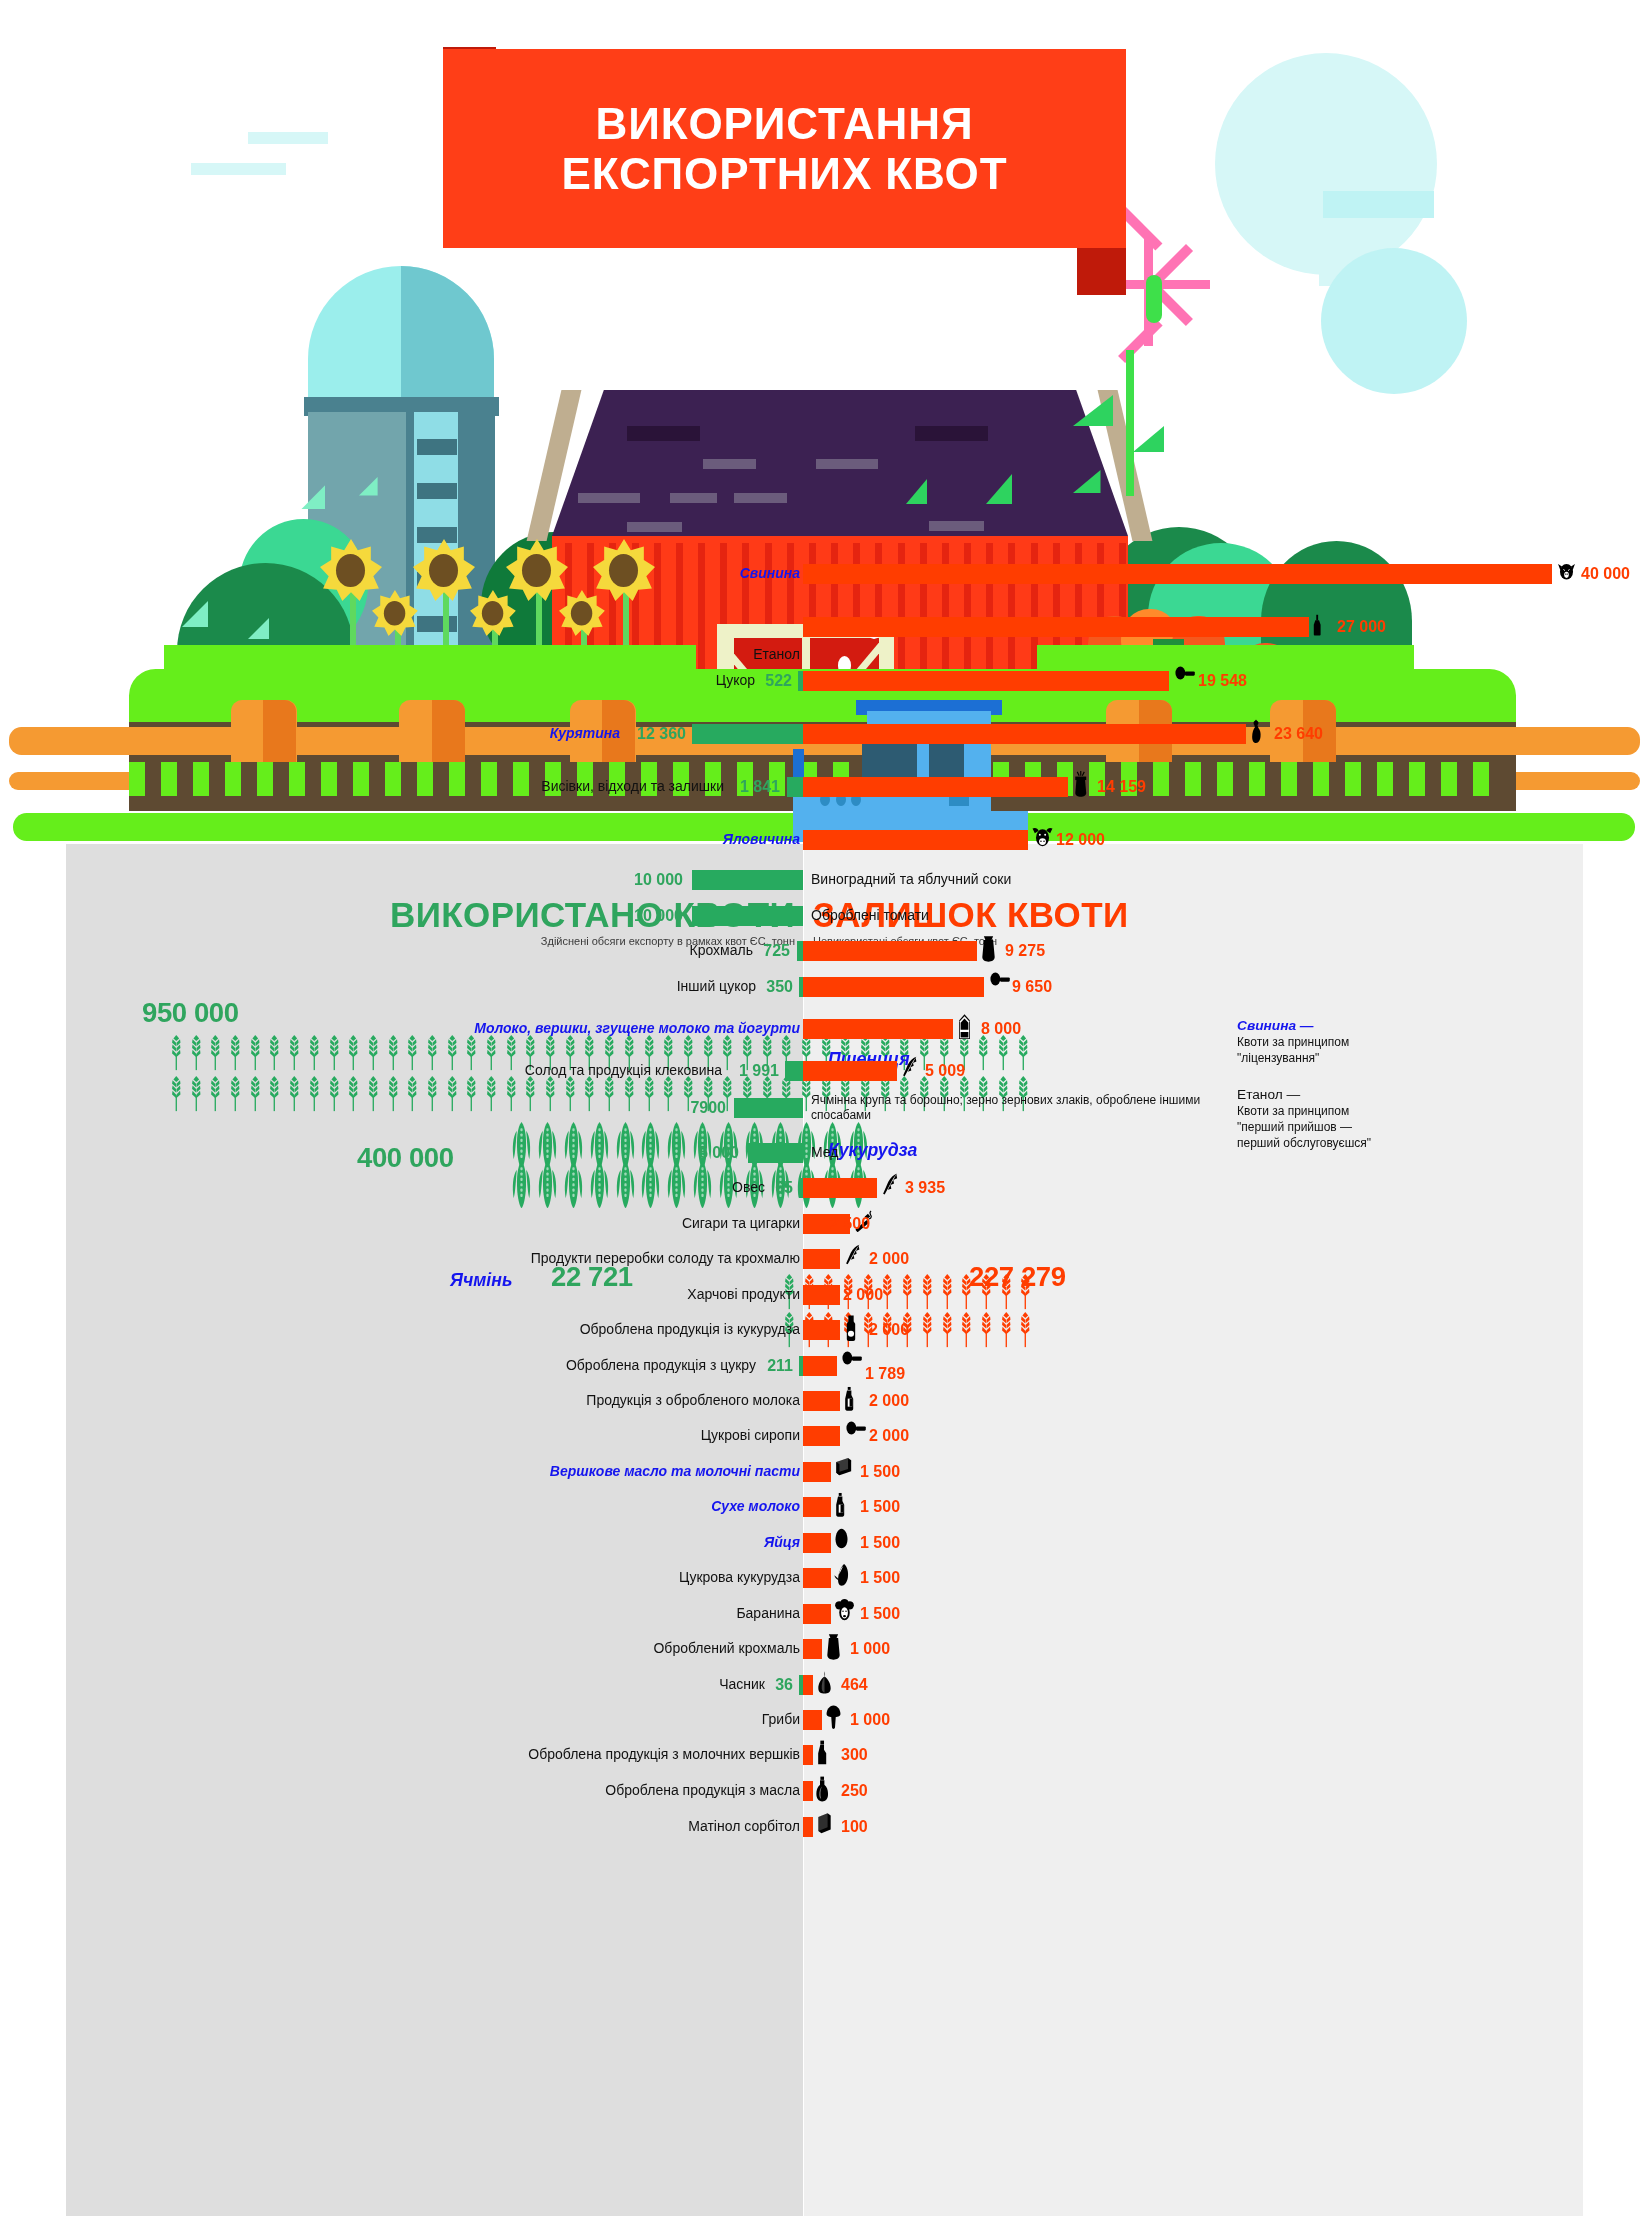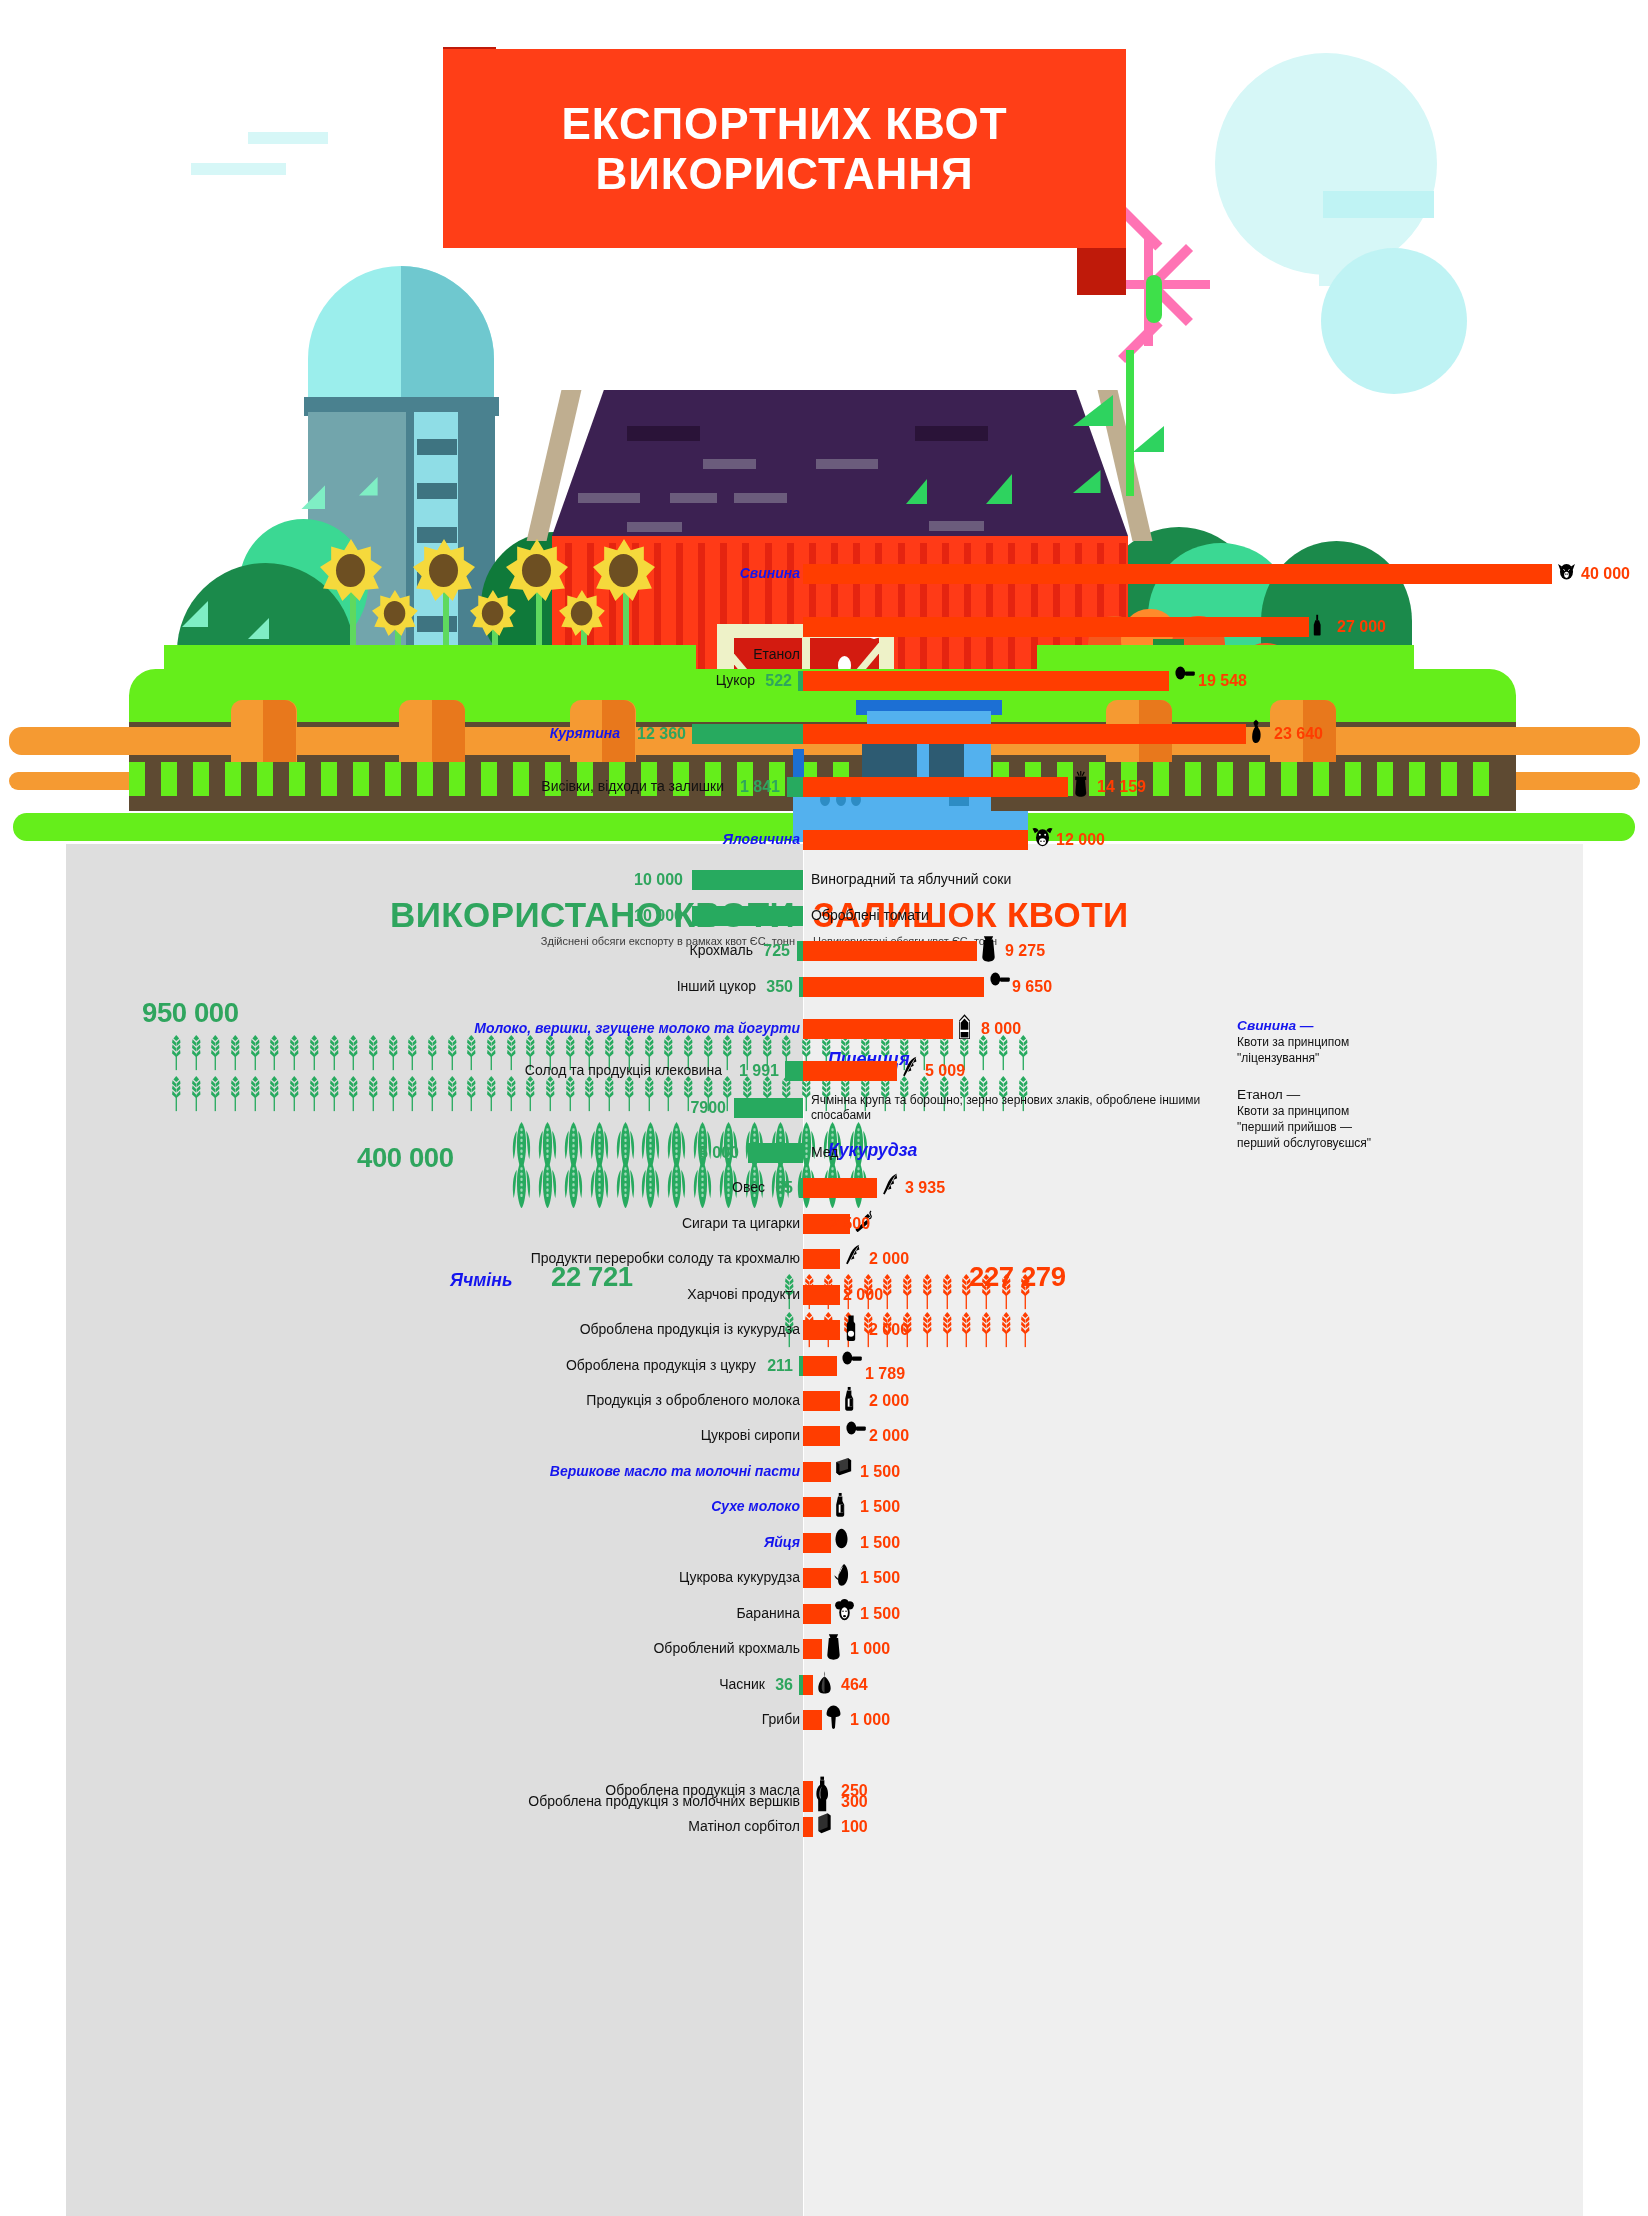--- a/index.html
+++ b/index.html
@@ -352,22 +352,22 @@
   <div class="tractor-hood"></div>
   <div class="tractor-body"></div>
   <div class="tractor-dot" style="left:820px;"></div>
   <div class="tractor-dot" style="left:836px;"></div>
   <div class="tractor-dot" style="left:851px;"></div>
   <div style="position:absolute;left:949px;top:793px;width:19.5px;height:13.3px;background:#2D8CC4;"></div>
 
   <div class="title-shadow-l"></div>
   <div class="title-shadow-r"></div>
   <div class="title-banner">
+    <div class="title-line">ВИКОРИСТАННЯ</div>
     <div class="title-line">ЕКСПОРТНИХ КВОТ</div>
-    <div class="title-line">ВИКОРИСТАННЯ</div>
   </div>
 </div>
 
 <div class="chart-section">
   <div class="panel-left"></div>
   <div class="panel-right"></div>
 
   <div class="sect-head-left">ВИКОРИСТАНО КВОТИ</div>
   <div class="sect-sub-left">Здійснені обсяги експорту в рамках квот ЄС, тонн</div>
   <div class="sect-head-right">ЗАЛИШОК КВОТИ</div>
@@ -2479,21 +2479,21 @@
       </div>
       <div class="bar-row" style="top:862px;">
         <div class="rowlabel" style="right:782px;">Гриби</div>
         <div class="orangebar" style="left:737px;width:19px;"></div>
         <div class="rowicon" style="left:759px;"><svg viewBox="0 0 44 64" width="17" height="26">
             <path d="M22 2 c11 0 18 12 18 22 c0 6 -8 8 -18 8 c-10 0 -18 -2 -18 -8 c0 -10 7 -22 18 -22z" fill="#000"></path>
             <path d="M16 30 l12 0 l-2 28 c0 4 -3 5 -4 5 c-1 0 -4 -1 -4 -5z" fill="#000"></path>
           </svg></div>
         <div class="rightval" style="left:784px;">1 000</div>
       </div>
-      <div class="bar-row" style="top:944px;">
+      <div class="bar-row" style="top:897px;">
         <div class="rowlabel" style="right:782px;">Оброблена продукція з молочних вершків</div>
         <div class="orangebar" style="left:737px;width:9.8px;"></div>
         <div class="rowicon" style="left:750px;"><svg viewBox="0 0 34 70" width="12.4" height="28">
             <rect x="12" y="1" width="10" height="10" fill="#000"></rect>
             <path d="M12 12 h10 l0 14 l6 10 v30 h-22 v-30 z" fill="#000"></path>
           </svg></div>
         <div class="rightval" style="left:775px;">300</div>
       </div>
       <div class="bar-row" style="top:933px;">
         <div class="rowlabel" style="right:782px;">Оброблена продукція з масла</div>

